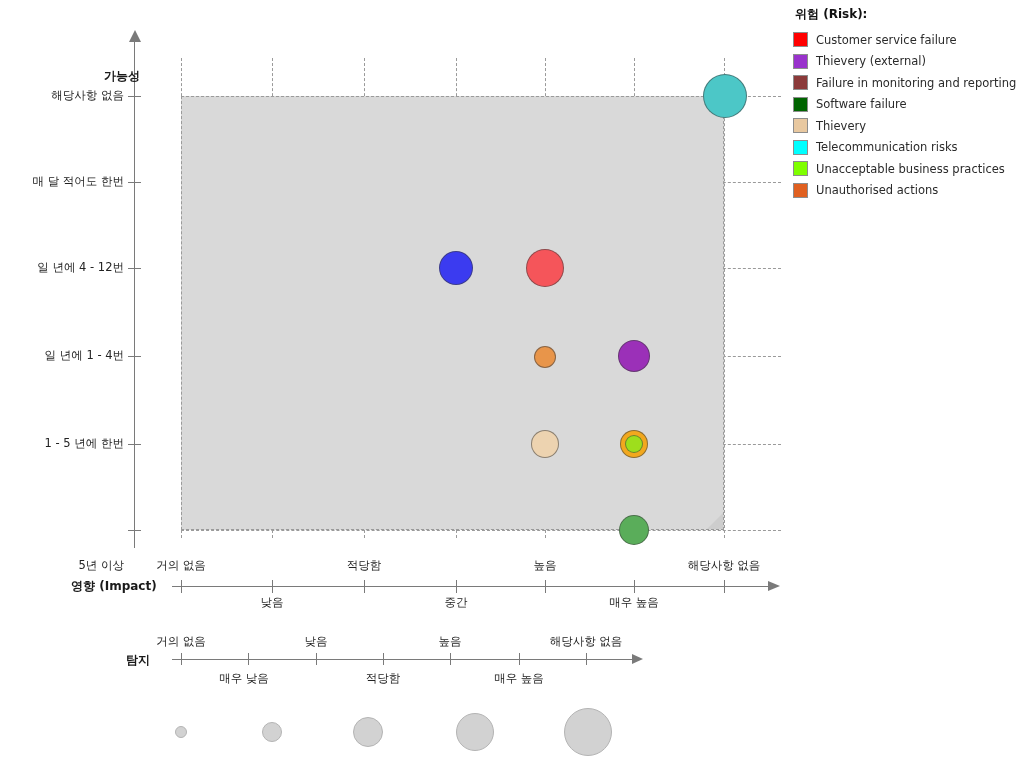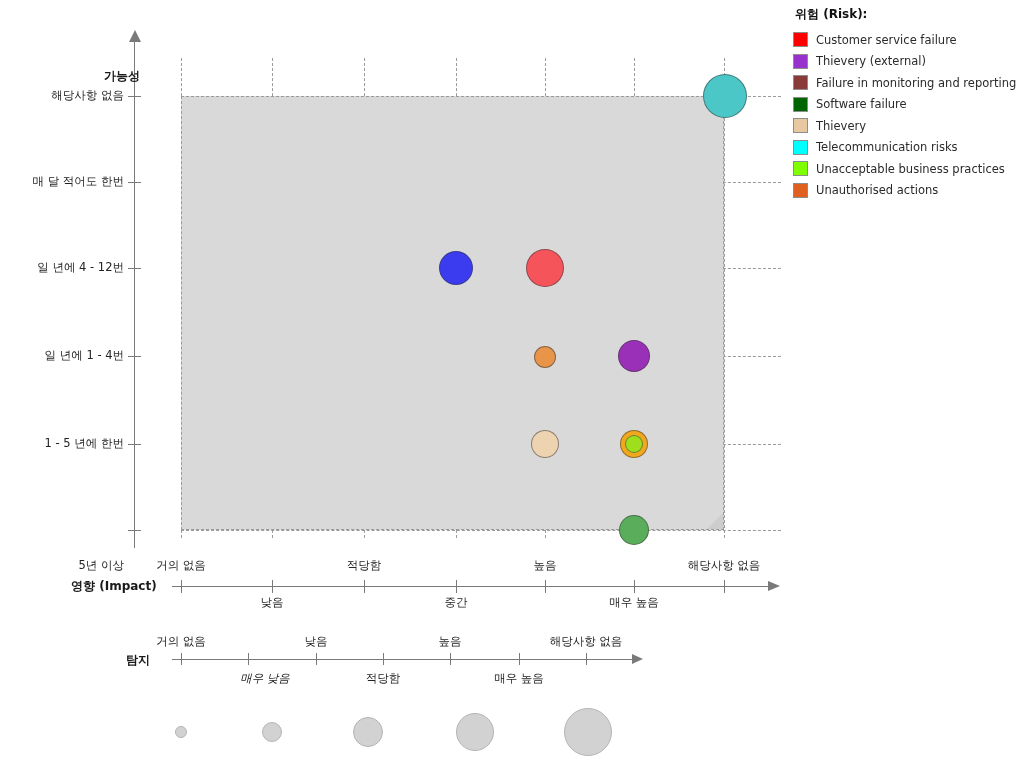--- a/index.html
+++ b/index.html
@@ -288,21 +288,21 @@
       <div class="xlabel-top" style="left: 724px;">해당사항 없음</div>
     </div>
 
   <div class="axis-line abs" id="det-axis"></div>
   <div id="det-axis-arrow"></div>
   <div class="axis-title" id="detect-title">탐지</div>
   <div id="dticks">
       <div class="dtick" style="left: 181px;"></div>
       <div class="dlabel-top" style="left: 181px;">거의 없음</div>
       <div class="dtick" style="left: 248px;"></div>
-      <div class="dlabel-bot" style="left: 265px; font-style: italic;">매우 낮음</div>
+      <div class="dlabel-bot" style="left: 244px;">매우 낮음</div>
       <div class="dtick" style="left: 316px;"></div>
       <div class="dlabel-top" style="left: 316px;">낮음</div>
       <div class="dtick" style="left: 383px;"></div>
       <div class="dlabel-bot" style="left: 383px;">적당함</div>
       <div class="dtick" style="left: 450px;"></div>
       <div class="dlabel-top" style="left: 450px;">높음</div>
       <div class="dtick" style="left: 519px;"></div>
       <div class="dlabel-bot" style="left: 519px;">매우 높음</div>
       <div class="dtick" style="left: 586px;"></div>
       <div class="dlabel-top" style="left: 586px;">해당사항 없음</div>

